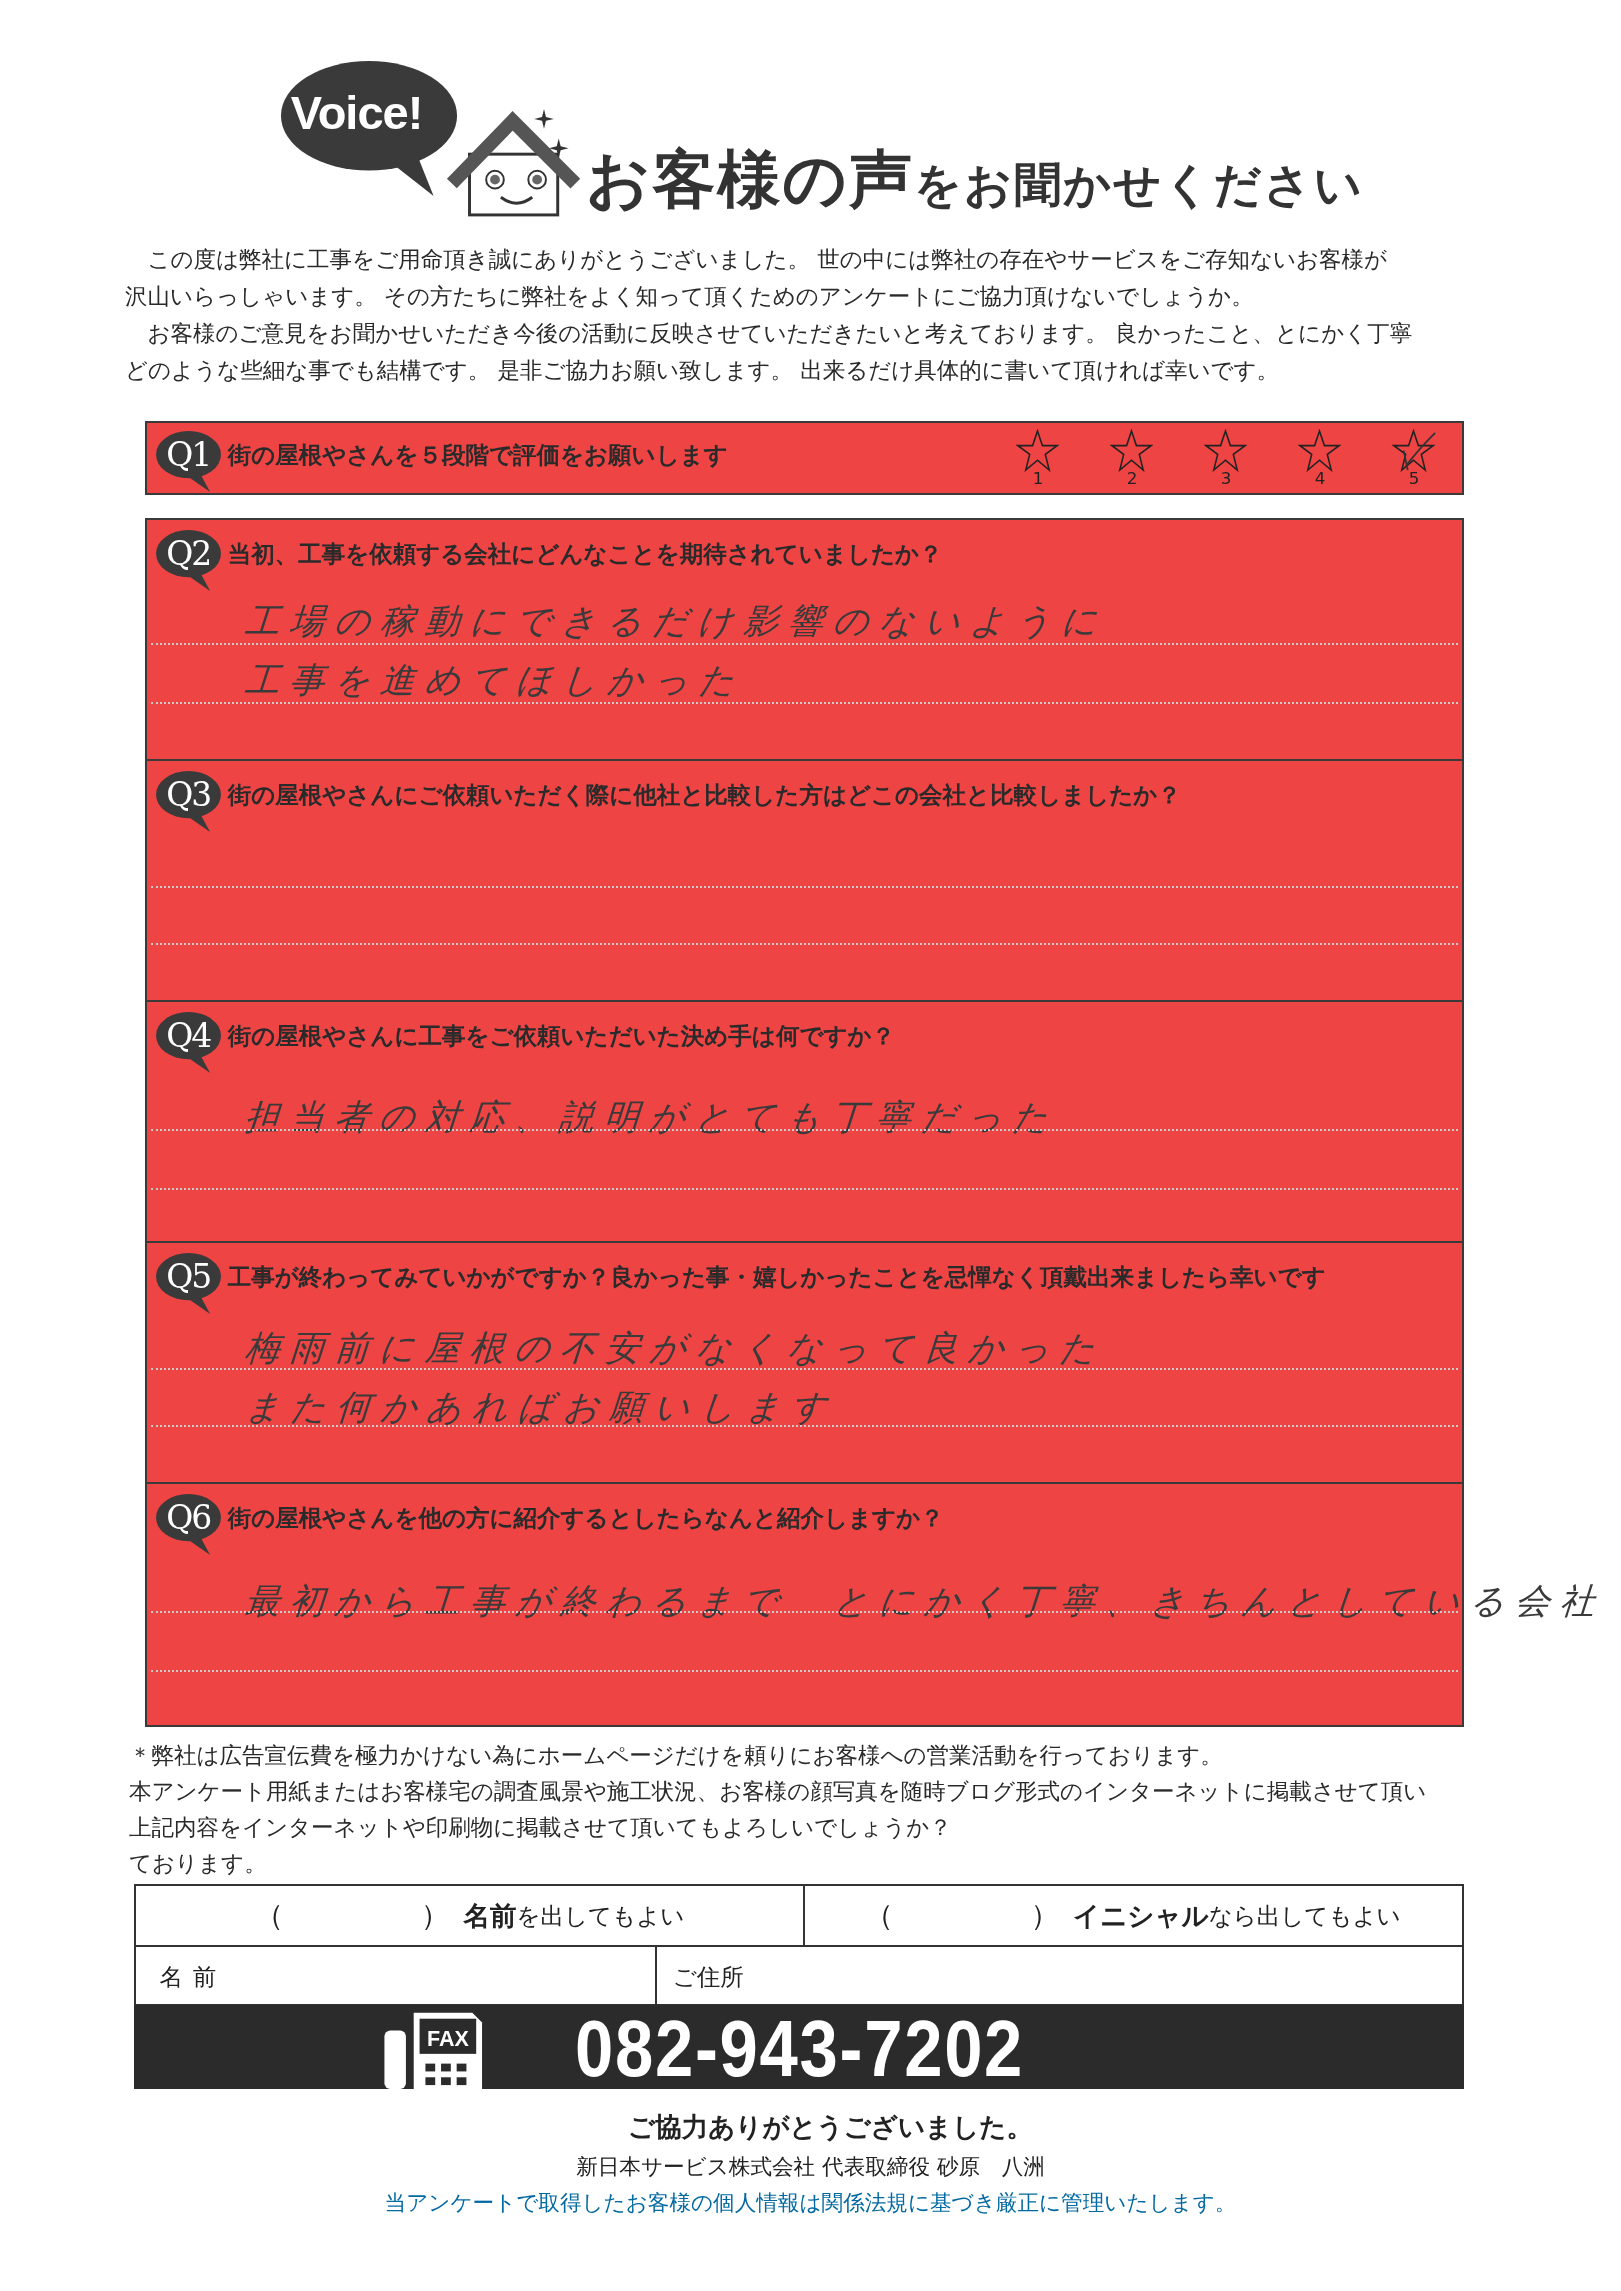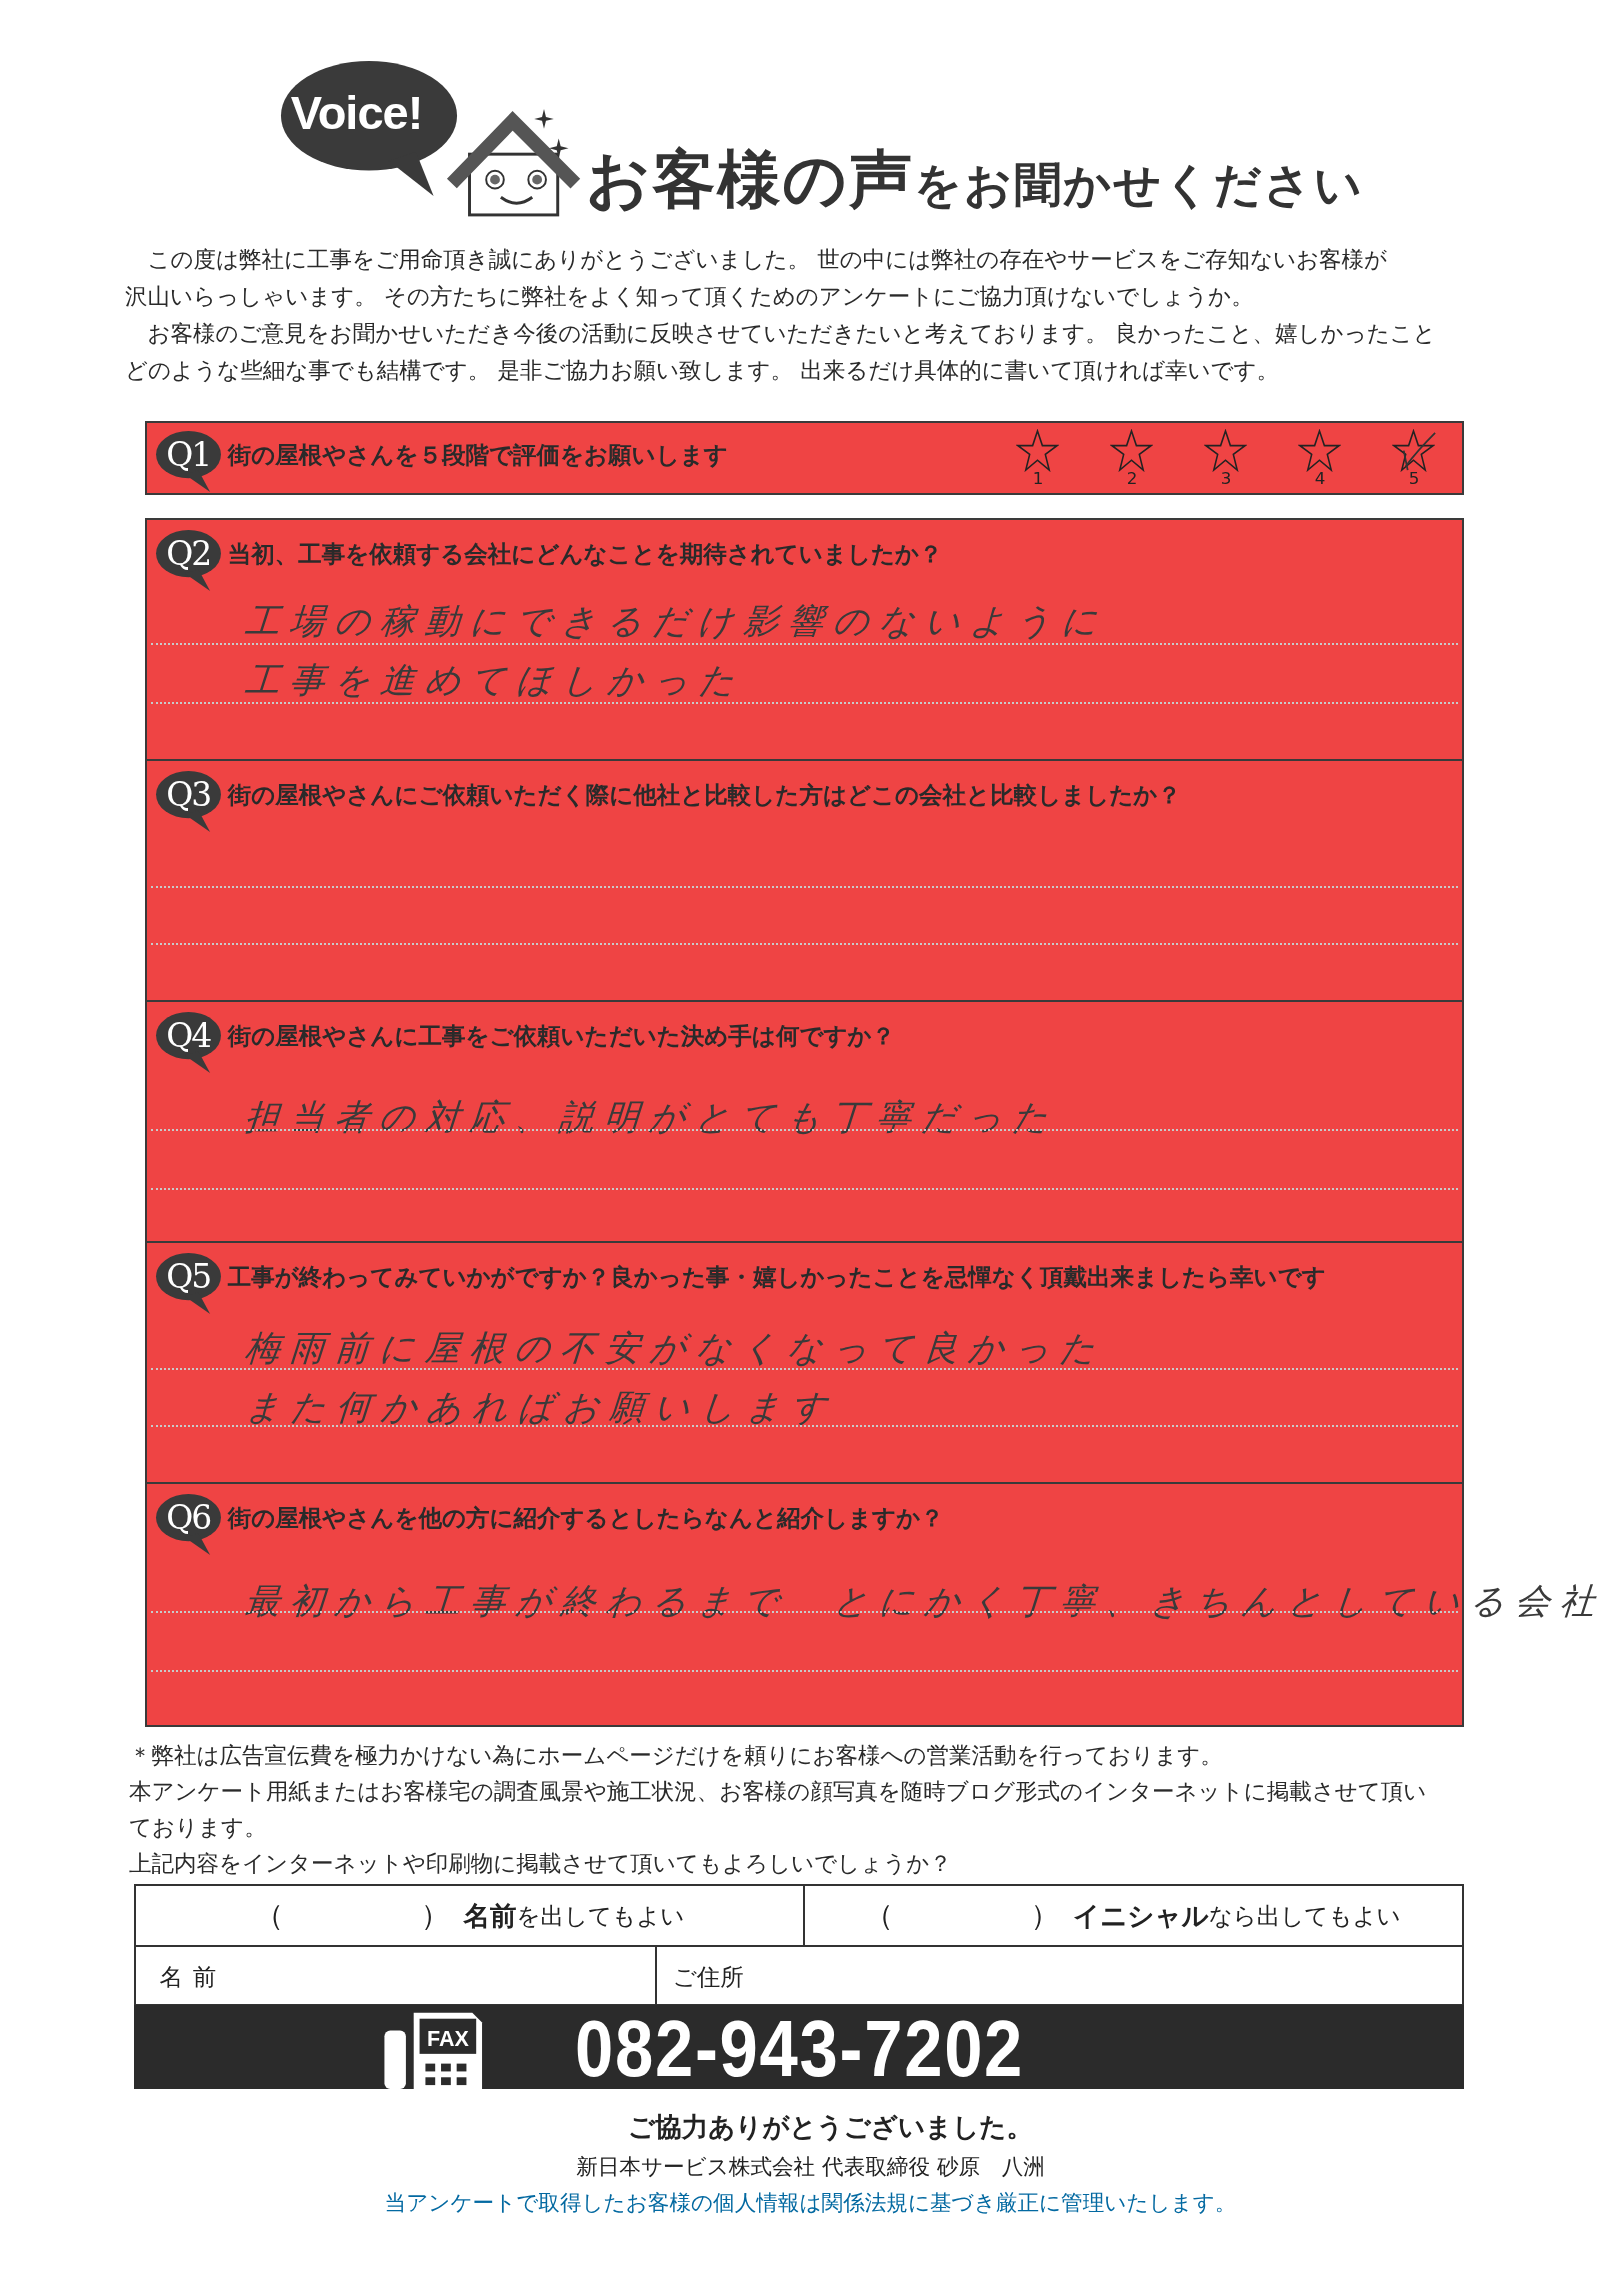--- a/index.html
+++ b/index.html
@@ -90,21 +90,21 @@
   </svg>
 </div>
 
 <div class="abs title">
   <span class="big">お客様の声</span><span class="small">をお聞かせください</span>
 </div>
 
 <div class="abs intro">
   <p class="indent">この度は弊社に工事をご用命頂き誠にありがとうございました。 世の中には弊社の存在やサービスをご存知ないお客様が</p>
   <p>沢山いらっしゃいます。 その方たちに弊社をよく知って頂くためのアンケートにご協力頂けないでしょうか。</p>
-  <p class="indent">お客様のご意見をお聞かせいただき今後の活動に反映させていただきたいと考えております。 良かったこと、嬉しかったこと</p>
+  <p class="indent">お客様のご意見をお聞かせいただき今後の活動に反映させていただきたいと考えております。 良かったこと、とにかく丁寧</p>
   <p>どのような些細な事でも結構です。 是非ご協力お願い致します。 出来るだけ具体的に書いて頂ければ幸いです。</p>
 </div>
 
 <div class="abs qbox q1">
   <div class="qhead" style="top:7.8px;">
     <div class="qbadge">
       <svg width="67" height="61" viewBox="0 0 68 62">
           <ellipse cx="34" cy="24" rx="33" ry="24" fill="#3a3a3a"></ellipse>
           <polygon points="44,40 56,62 30,44" fill="#3a3a3a"></polygon>
         </svg>
@@ -226,22 +226,22 @@
     <span class="qtext">街の屋根やさんを他の方に紹介するとしたらなんと紹介しますか？</span>
   </div>
   <div class="hw" style="left:98px;top:94px;">最初から工事が終わるまで　とにかく丁寧、きちんとしている会社</div>
   <div class="dotline" style="top:127px;"></div>
   <div class="dotline" style="top:186px;"></div>
 </div>
 
 <div class="abs notes">
   <p>＊弊社は広告宣伝費を極力かけない為にホームページだけを頼りにお客様への営業活動を行っております。</p>
   <p>本アンケート用紙またはお客様宅の調査風景や施工状況、お客様の顔写真を随時ブログ形式のインターネットに掲載させて頂い</p>
+  <p>上記内容をインターネットや印刷物に掲載させて頂いてもよろしいでしょうか？</p>
   <p>ております。</p>
-  <p>上記内容をインターネットや印刷物に掲載させて頂いてもよろしいでしょうか？</p>
 </div>
 
 <div class="abs btable">
   <div class="brow1">
     <div class="bcell left">
       <span class="paren">（</span>
       <span class="blank-gap"></span>
       <span class="paren r">）</span>
       <span class="strong">名前</span>
         <span>を出してもよい</span>

